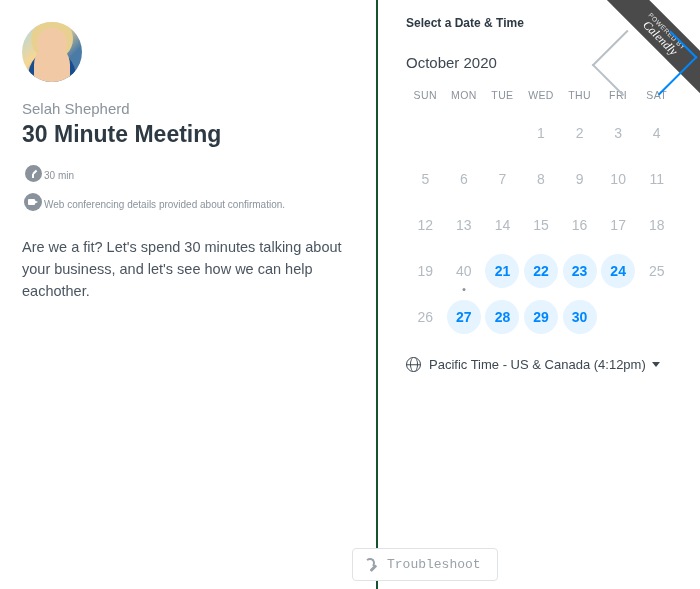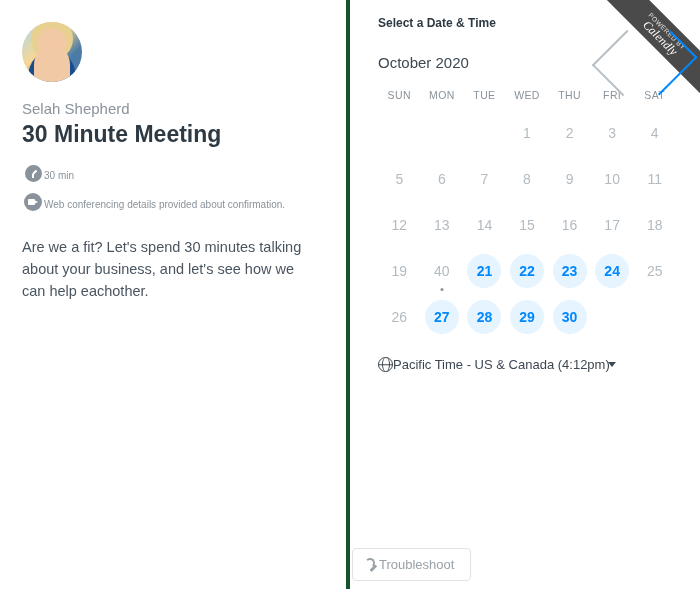--- a/index.html
+++ b/index.html
@@ -10,23 +10,23 @@
     background: #fff;
     color: #333;
     position: relative;
     overflow: hidden;
   }
   .container {
     display: flex;
     height: 100%;
   }
   .left {
-    width: 350px;
+    width: 378px;
     padding: 22px 26px 20px 22px;
-    border-right: 4px solid #14532d;
+    border-right: 2px solid #14532d;
     display: flex;
     flex-direction: column;
   }
   .avatar {
     width: 60px;
     height: 60px;
     border-radius: 50%;
     background: linear-gradient(135deg, #a8d8ea 0%, #f7d794 40%, #4a7ba6 70%);
     position: relative;
     overflow: hidden;
@@ -203,20 +203,21 @@
   }
   .day.has-dot::after{
     content:"";position:absolute;bottom:-2px;left:50%;transform:translateX(-50%);
     width:3px;height:3px;background:#8a939b;border-radius:50%;
   }
 
   .tz-row {
     display:flex;align-items:center;
     font-size:13px;color:#3d4852;
     margin-top: 22px;
+    gap:8px;
     cursor:pointer;
   }
   .globe-icon{
     width:15px;height:15px;border:1.5px solid #3d4852;border-radius:50%;
     position:relative;
   }
   .globe-icon::before{
     content:"";position:absolute;left:50%;top:-1px;bottom:-1px;width:6px;
     border:1.5px solid #3d4852;border-radius:50%;transform:translateX(-50%);
     border-top:none;border-bottom:none;
@@ -229,24 +230,25 @@
     width:0;height:0;border-left:4px solid transparent;border-right:4px solid transparent;
     border-top:5px solid #3d4852;margin-left:-2px;
   }
 
   .troubleshoot {
     position:absolute;
     left:352px; bottom:8px;
     border:1px solid #dfe3e6;
     border-radius:4px;
     padding:8px 16px 8px 12px;
-    display:flex;align-items:center;
+    display:flex;align-items:center;gap:8px;
     font-size:13px;color:#98a2a9;
     background:#fff;
     cursor:pointer;
+    font-family:Liberation Mono, monospace;
   }
   .wrench-icon{
     width:14px;height:14px;position:relative;
   }
   .wrench-icon::before{
     content:"";position:absolute;width:6px;height:6px;border:2px solid #98a2a9;
     border-radius:50%;border-bottom-color:transparent;border-left-color:transparent;
     left:0;top:0;
   }
   .wrench-icon::after{

